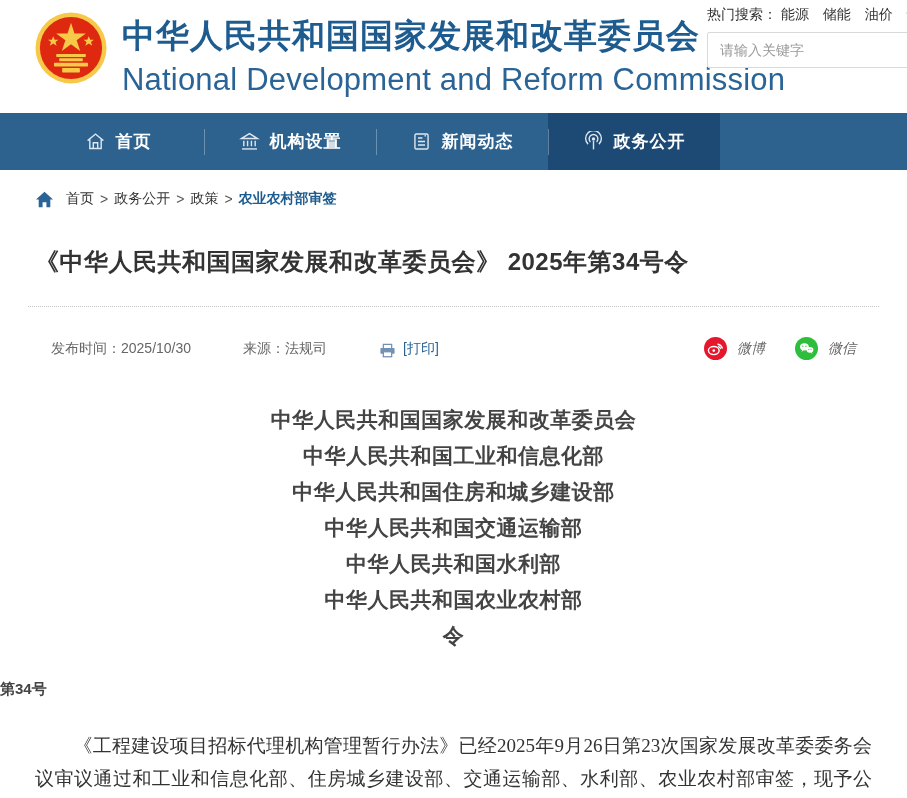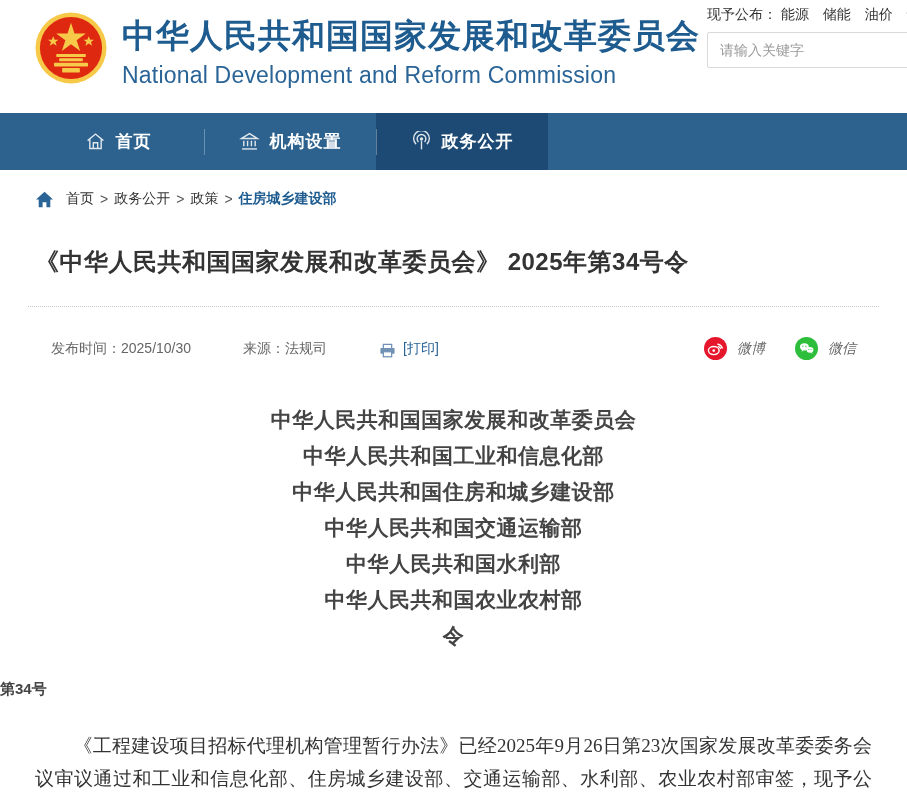--- a/index.html
+++ b/index.html
@@ -4,21 +4,21 @@
 <style>
   * { margin:0; padding:0; box-sizing:border-box; }
   html,body { width:907px; height:798px; overflow:hidden; background:#fff;
     font-family:"Liberation Sans","DejaVu Sans",sans-serif; }
 
   
   .header { position:relative; height:113px; background:#fff; }
   .emblem { position:absolute; left:34px; top:8px; width:74px; height:80px; }
   .site-titles { position:absolute; left:122px; top:14px; white-space:nowrap; }
   .title-zh { font-size:33px; font-weight:bold; color:#1e5c90; letter-spacing:1px; }
-  .title-en { font-size:23px; color:#2a6496; margin-top:3px; letter-spacing:0.2px; }
+  .title-en { font-size:31px; color:#2a6496; margin-top:3px; letter-spacing:0.2px; }
   .header-right { position:absolute; left:707px; top:6px; width:240px; }
   .hot-search { font-size:14px; color:#333; white-space:nowrap; margin-bottom:8px; }
   .hot-search a { color:#333; text-decoration:none; margin-right:10px; cursor:pointer; }
   .hot-label { color:#333; }
   .search-box input { width:240px; height:36px; border:1px solid #d9d9d9; border-radius:2px;
     padding:0 12px; font-size:14px; color:#333; outline:none; }
   .search-box input::placeholder { color:#999; }
 
   
   .nav { display:flex; height:57px; background:#2d618e; padding-left:32px; }
@@ -70,21 +70,21 @@
     <rect x="34" y="64" width="32" height="4" rx="1" fill="#f7c948"></rect>
     <rect x="27" y="70" width="46" height="5" rx="1" fill="#f7c948"></rect>
     <rect x="38" y="77" width="24" height="6" rx="1" fill="#f7c948"></rect>
   </svg>
   <div class="site-titles">
     <div class="title-zh">中华人民共和国国家发展和改革委员会</div>
     <div class="title-en">National Development and Reform Commission</div>
   </div>
   <div class="header-right">
     <div class="hot-search">
-      <span class="hot-label">现予公布：</span>
+      <span class="hot-label">热门搜索：</span>
       <a>能源</a>
       <a>储能</a>
       <a>油价</a>
       <a>十五</a>
     </div>
     <div class="search-box">
       <input type="text" placeholder="请输入关键字" style="">
     </div>
   </div>
 </div>
@@ -99,20 +99,28 @@
     <span class="nav-label">首页</span>
   </div>
   <div class="nav-item">
     <svg class="nicon" viewBox="0 0 24 24" fill="none" stroke="#fff" stroke-width="1.6">
       <path d="M3 8.5 L12 3 L21 8.5 Z"></path>
         <path d="M5.5 11 V17.5 M9.8 11 V17.5 M14.2 11 V17.5 M18.5 11 V17.5"></path>
         <path d="M3.5 20.5 H20.5"></path>
     </svg>
     <span class="nav-label">机构设置</span>
   </div>
+  <div class="nav-item">
+    <svg class="nicon" viewBox="0 0 24 24" fill="none" stroke="#fff" stroke-width="1.6">
+      <rect x="4.5" y="3.5" width="15" height="17" rx="1.5"></rect>
+        <path d="M8 8 H13 M8 12 H16 M8 16 H16"></path>
+        <path d="M15.5 5.5 H17"></path>
+    </svg>
+    <span class="nav-label">新闻动态</span>
+  </div>
   <div class="nav-item active">
     <svg class="nicon" viewBox="0 0 24 24" fill="none" stroke="#fff" stroke-width="1.6">
       <circle cx="12" cy="9" r="2" fill="#fff" stroke="none"></circle>
       <path d="M8.5 12.5 a5 5 0 1 1 7 0"></path>
         <path d="M5.8 15 a9 9 0 1 1 12.4 0"></path>
         <path d="M12 11.5 V21"></path>
     </svg>
     <span class="nav-label">政务公开</span>
   </div>
 </div>
@@ -120,21 +128,21 @@
 <div class="breadcrumb">
   <svg class="bc-home" viewBox="0 0 24 22">
     <path d="M12 1 L23 11 H19.5 V21 H14.5 V14.5 H9.5 V21 H4.5 V11 H1 Z" fill="#2a6496"></path>
   </svg>
   <a>首页</a>
   <span class="bc-sep">&gt;</span>
   <a>政务公开</a>
   <span class="bc-sep">&gt;</span>
   <a>政策</a>
   <span class="bc-sep">&gt;</span>
-  <span class="bc-current">住房城乡建设部</span>
+  <span class="bc-current">农业农村部审签</span>
 </div>
 
 <h1 class="article-title">《中华人民共和国国家发展和改革委员会》 2025年第34号令</h1>
 <div class="dotted-sep"></div>
 
 <div class="meta-row">
   <span class="meta-item">
     <span>发布时间：</span><span>2025/10/30</span>
   </span>
   <span class="meta-item">

